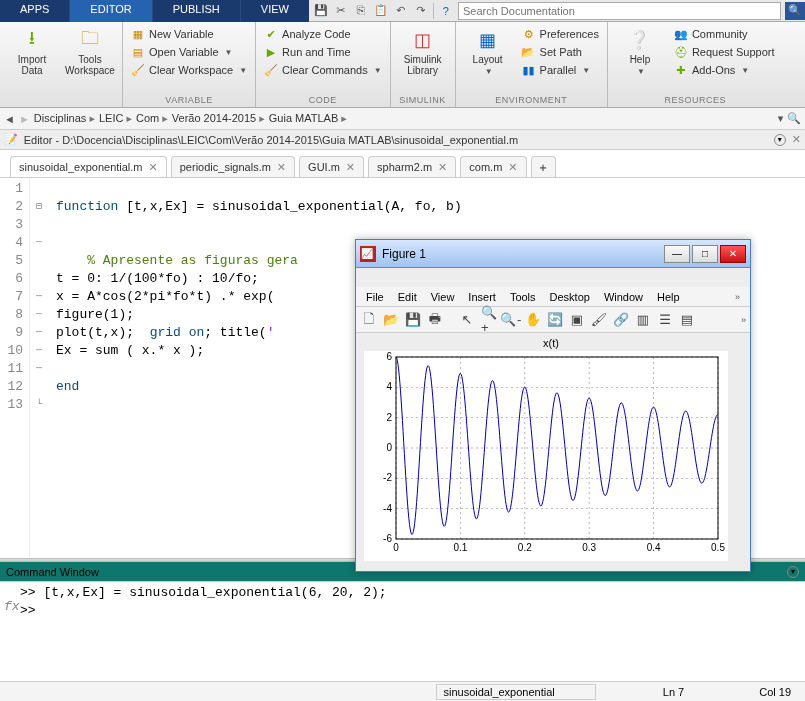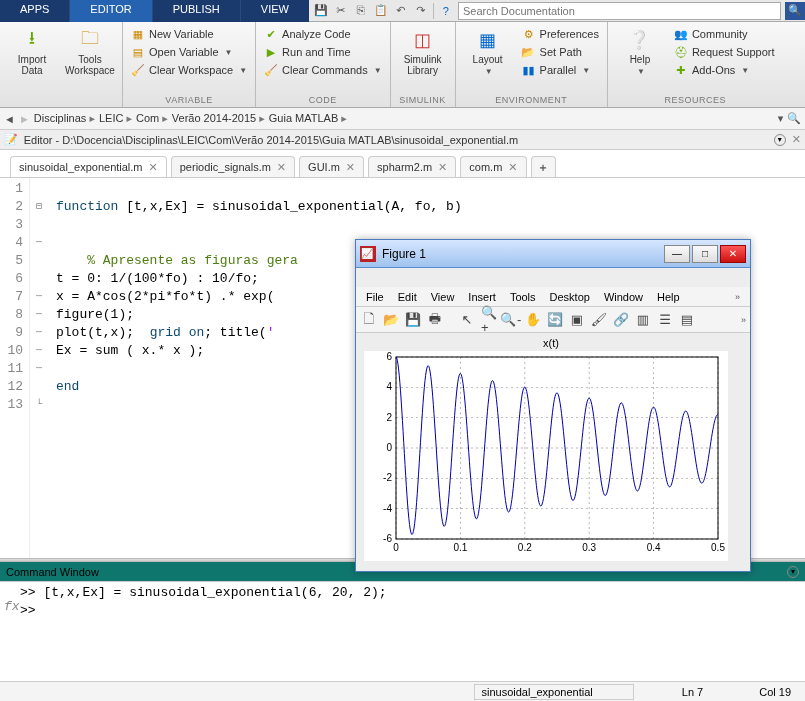--- a/index.html
+++ b/index.html
@@ -67,21 +67,21 @@
 
 .cmd-title { height:20px; background:#0f766e; border-bottom:1px solid #ccc; padding:2px 6px; font-size:11px; display:flex; align-items:center;}
 .cmd-title .odot { margin-left:auto; width:12px;height:12px;border:1px solid #888;border-radius:50%; display:flex;align-items:center;justify-content:center;font-size:8px;}
 .cmd-body { background:#fff; font-family:"Courier New",monospace; font-size:13px; padding:2px 4px; height:62px; display:flex;}
 .cmd-gutter { width:16px; color:#888; font-style:italic;}
 .cmd-lines div { height:18px; line-height:18px; white-space:pre;}
 
 
 .statusbar { position:absolute; bottom:0; left:0; right:0; height:20px; background:#f4f4f4; border-top:1px solid #ccc; display:flex; align-items:center; font-size:11px; padding:0 6px; gap:40px;}
 .statusbar .fname { margin-left:auto; border:1px solid #ccc; padding:1px 40px 1px 6px;}
-.statusbar .ln, .statusbar .col { padding:1px 8px; }
+.statusbar .ln, .statusbar .col { padding:1px 8px;margin-left:19px; }
 
 
 .figure-window { position:absolute; left:355px; top:239px; width:396px; border:1px solid #4a7abf; background:#ededed; box-shadow: 0 0 8px rgba(0,0,0,0.3);}
 .figure-titlebar { height:28px; background:linear-gradient(#d6e6ff,#9fc3ef); display:flex; align-items:center; padding:0 4px; gap:6px; border-bottom:1px solid #5a8ad0;}
 .figure-titlebar .mlicon { width:16px; height:16px; background:#b22; display:flex;align-items:center;justify-content:center;color:#fff;font-size:10px;font-weight:bold;}
 .figure-titlebar .ftitle { flex:1; font-size:12px; color:#000;}
 .win-btns { display:flex; gap:2px; }
 .win-btn { width:26px; height:18px; border:1px solid #888; background:linear-gradient(#fafafa,#ddd); display:flex;align-items:center;justify-content:center;font-size:10px;}
 .win-btn.close { background:linear-gradient(#f55,#c11); color:#fff; border-color:#900;}
 .figure-menu { height:20px; background:#f4f4f4; display:flex; gap:2px; padding:0 4px; align-items:center; border-bottom:1px solid #ccc;margin-top:19px;}

